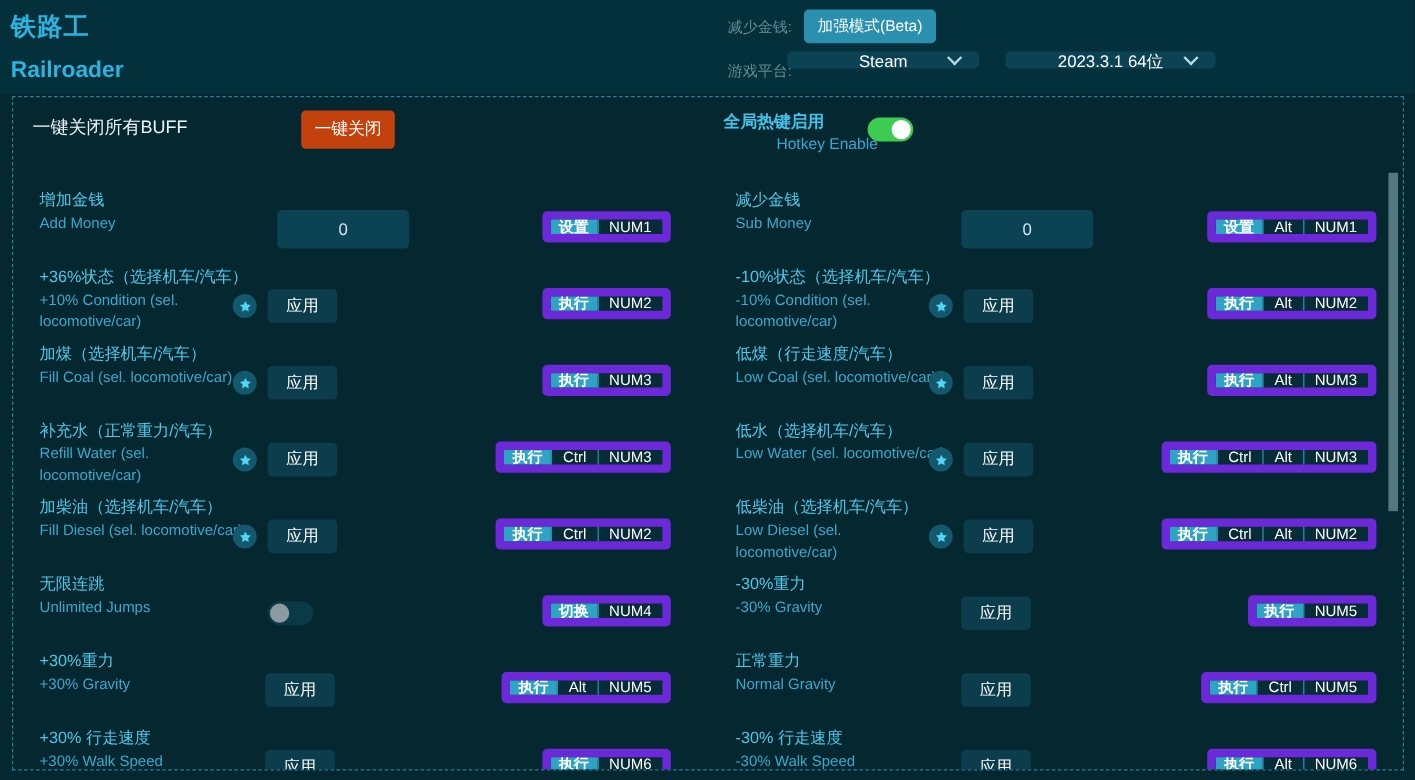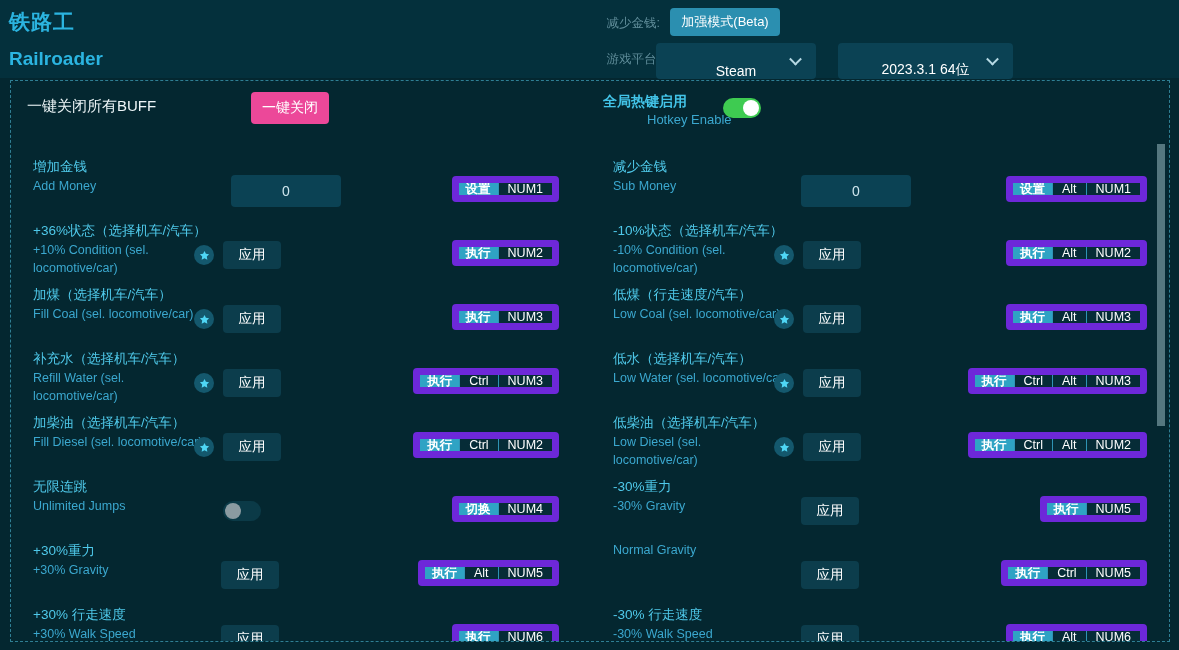--- a/index.html
+++ b/index.html
@@ -51,27 +51,27 @@
     border: none; border-radius: 4px;
     color: #ffffff;
     font-size: 13px;
     font-family: "Liberation Sans", sans-serif;
     cursor: pointer;
     white-space: nowrap;
   }
 
   .select-box {
     position: absolute;
-    height: 36px;
+    height: 14px;
     background: #0b4254;
     border: none; border-radius: 4px;
     color: #ffffff;
     font-size: 14px;
     display: flex;
-    align-items: flex-end;
+    align-items: flex-start;
     justify-content: center;
     cursor: pointer;
     user-select: none;
   }
   .select-platform { left: 656px; top: 43px; width: 160px; }
   .select-version  { left: 838px; top: 43px; width: 175px; }
   .select-box .chev {
     position: absolute;
     right: 16px; top: 50%;
     width: 9px; height: 9px;
@@ -95,21 +95,21 @@
     position: absolute;
     left: 16px; top: 16px;
     font-size: 15px;
     color: #eef6f8;
     white-space: nowrap;
   }
   .buff-btn {
     position: absolute;
     left: 240px; top: 11px;
     width: 78px; height: 32px;
-    background: #ec4899;
+    background: #c2410c;
     border: none; border-radius: 4px;
     color: #ffffff;
     font-size: 14px;
     font-family: "Liberation Sans", sans-serif;
     cursor: pointer;
   }
   .hotkey-block { position: absolute; left: 592px; top: 11px; }
   .hotkey-cn {
     font-size: 14px; font-weight: bold;
     color: #43c4e8;
@@ -374,21 +374,21 @@
         </button>
         <button class="apply-btn" style="left: 212px;">应用</button>
         <div class="hk" style="right: 24px;">
           <span class="act">执行</span>
           <span class="key">Alt</span>
           <span class="key">NUM3</span>
         </div>
       </div>
       <div class="row col-left" style="top: 270px;">
         <div class="lbl">
-          <div class="lbl-cn">补充水（选择机车/汽车）</div>
+          <div class="lbl-cn">补充水（正常重力/汽车）</div>
           <div class="lbl-en">Refill Water (sel. locomotive/car)</div>
         </div>
         <button class="star-btn">
           <span>
             <svg viewBox="0 0 24 24">
               <path fill="#4fd6f5" d="M12 2l3.1 6.3 6.9 1-5 4.9 1.2 6.9L12 17.8 5.8 21.1 7 14.2 2 9.3l6.9-1z"></path>
             </svg>
           </span>
         </button>
         <button class="apply-btn" style="left: 212px;">应用</button>
@@ -488,20 +488,21 @@
         </div>
         <button class="apply-btn" style="left: 210px;">应用</button>
         <div class="hk" style="right: 32px;">
           <span class="act">执行</span>
           <span class="key">Alt</span>
           <span class="key">NUM5</span>
         </div>
       </div>
       <div class="row col-right" style="top: 462px;">
         <div class="lbl">
+          <div class="lbl-cn">正常重力</div>
           <div class="lbl-en">Normal Gravity</div>
         </div>
         <button class="apply-btn" style="left: 210px;">应用</button>
         <div class="hk" style="right: 24px;">
           <span class="act">执行</span>
           <span class="key">Ctrl</span>
           <span class="key">NUM5</span>
         </div>
       </div>
       <div class="row col-left" style="top: 526px;">

